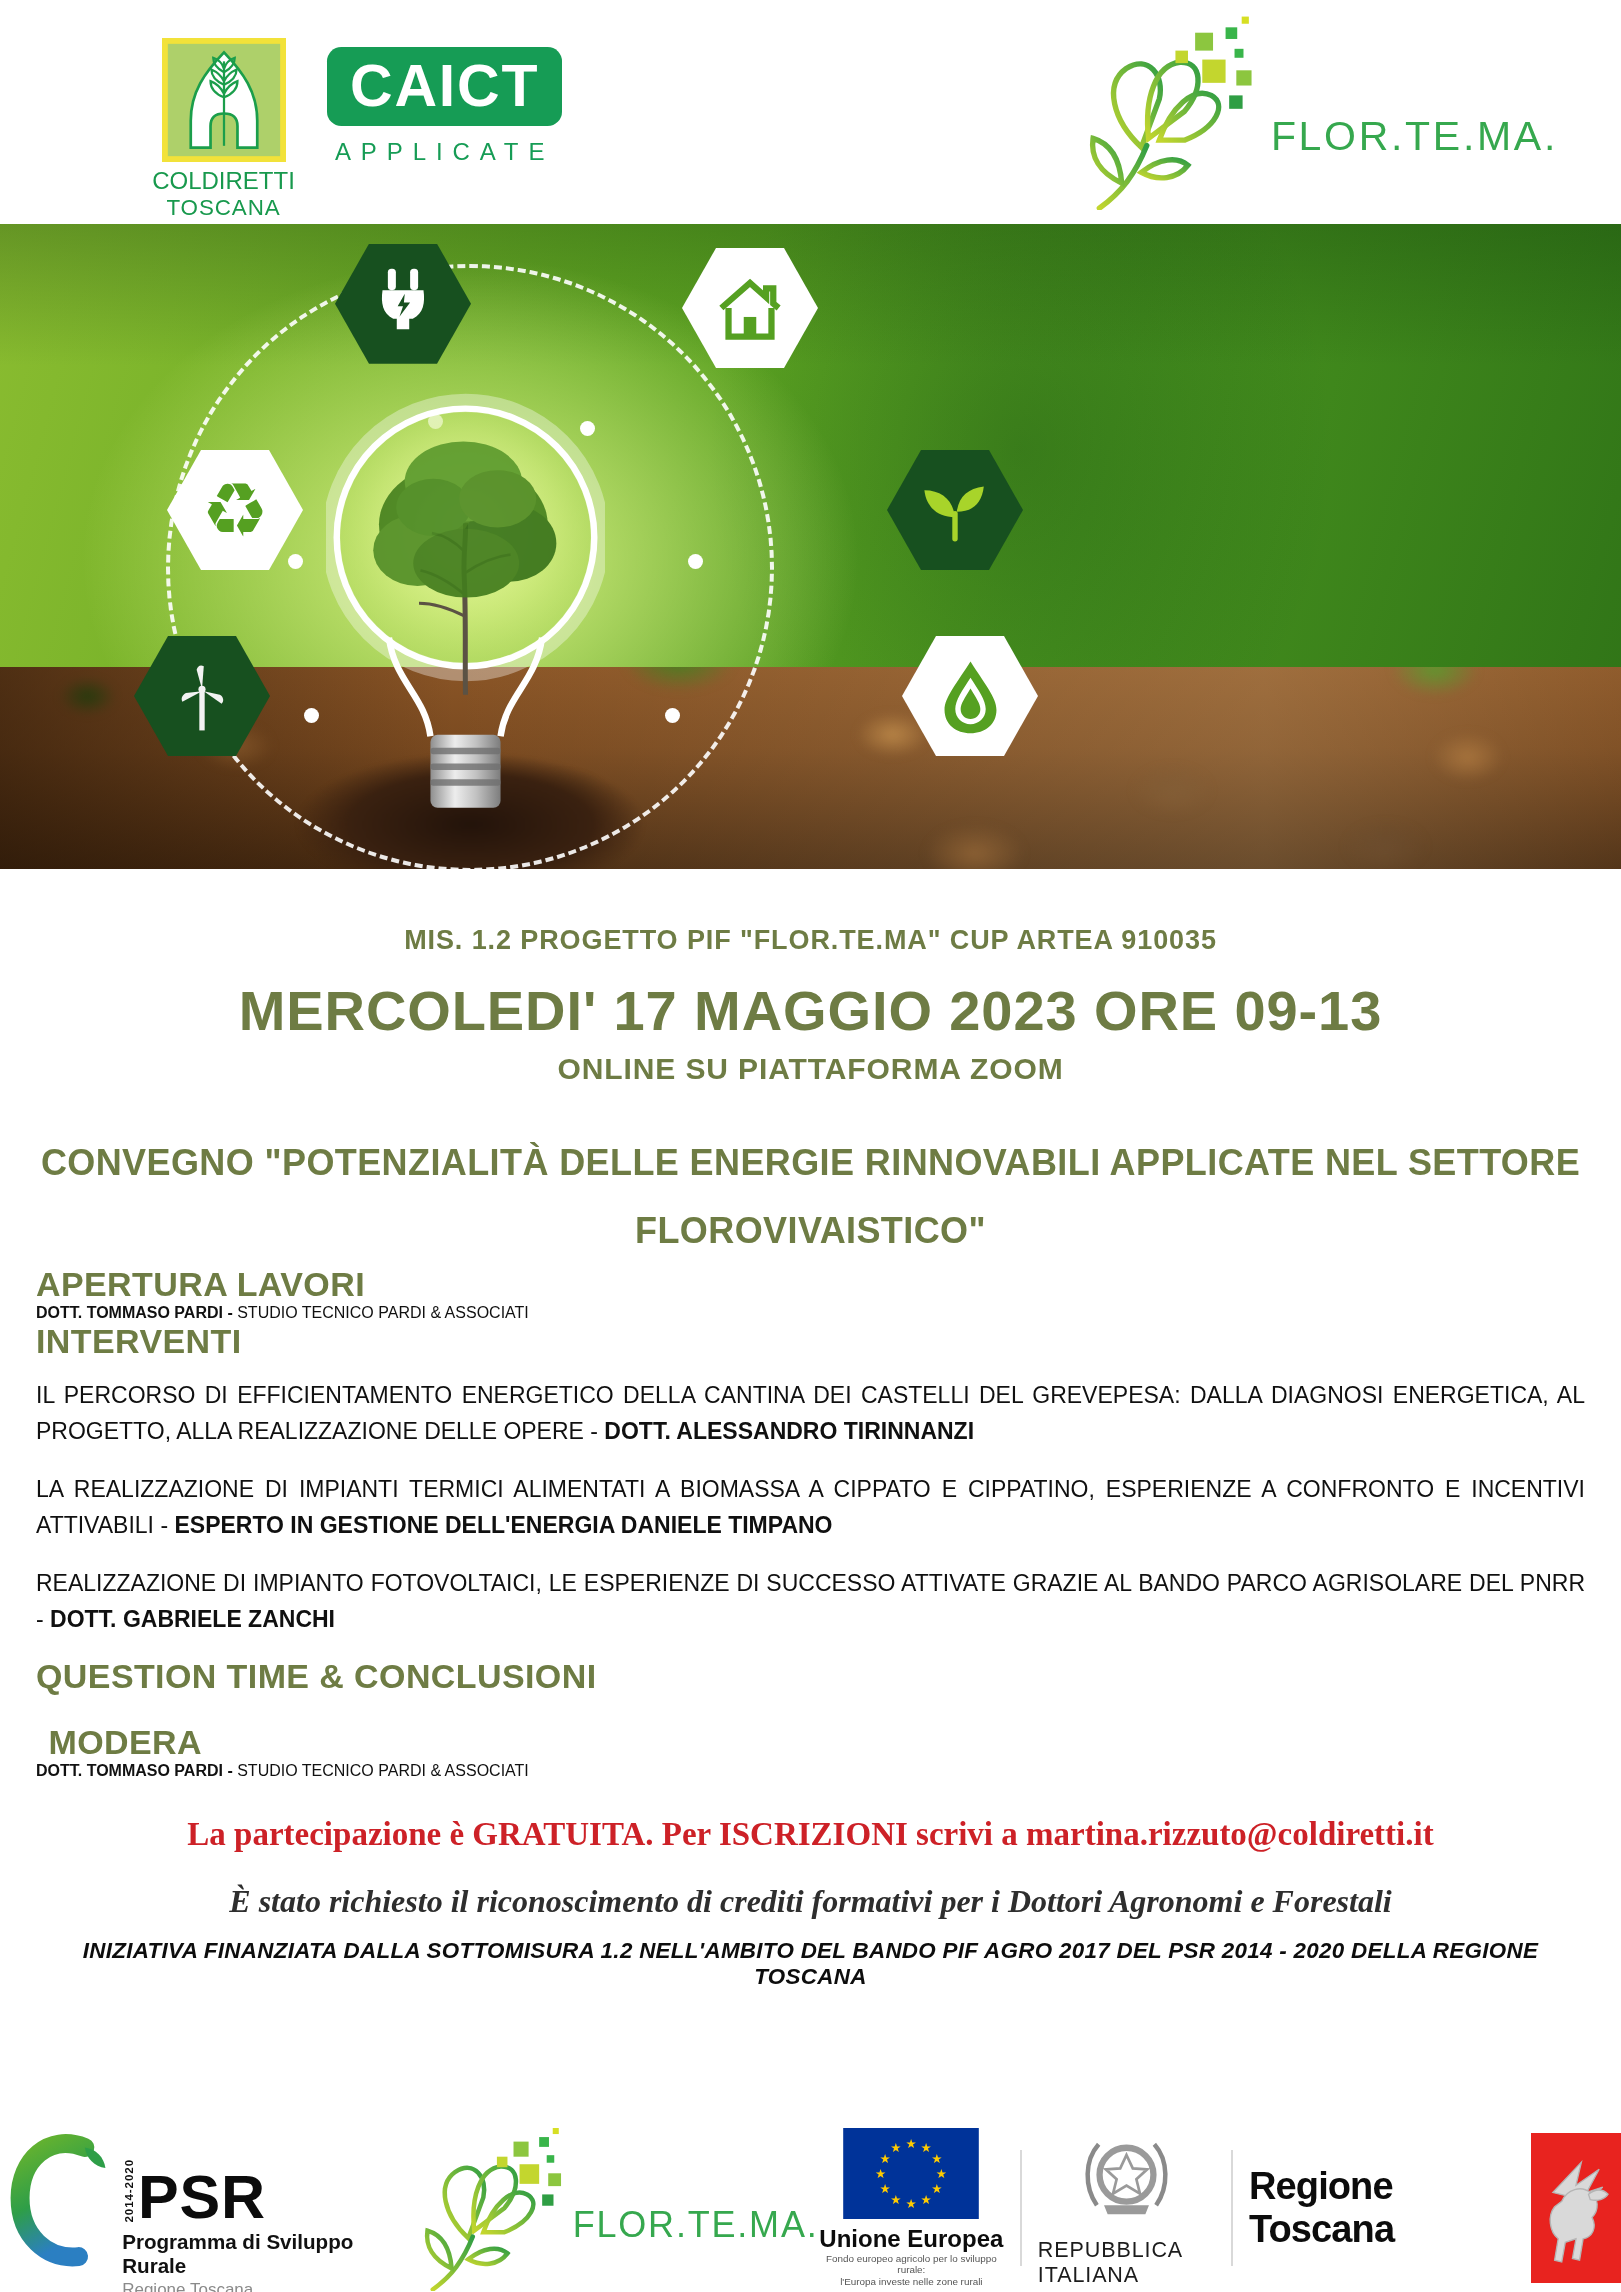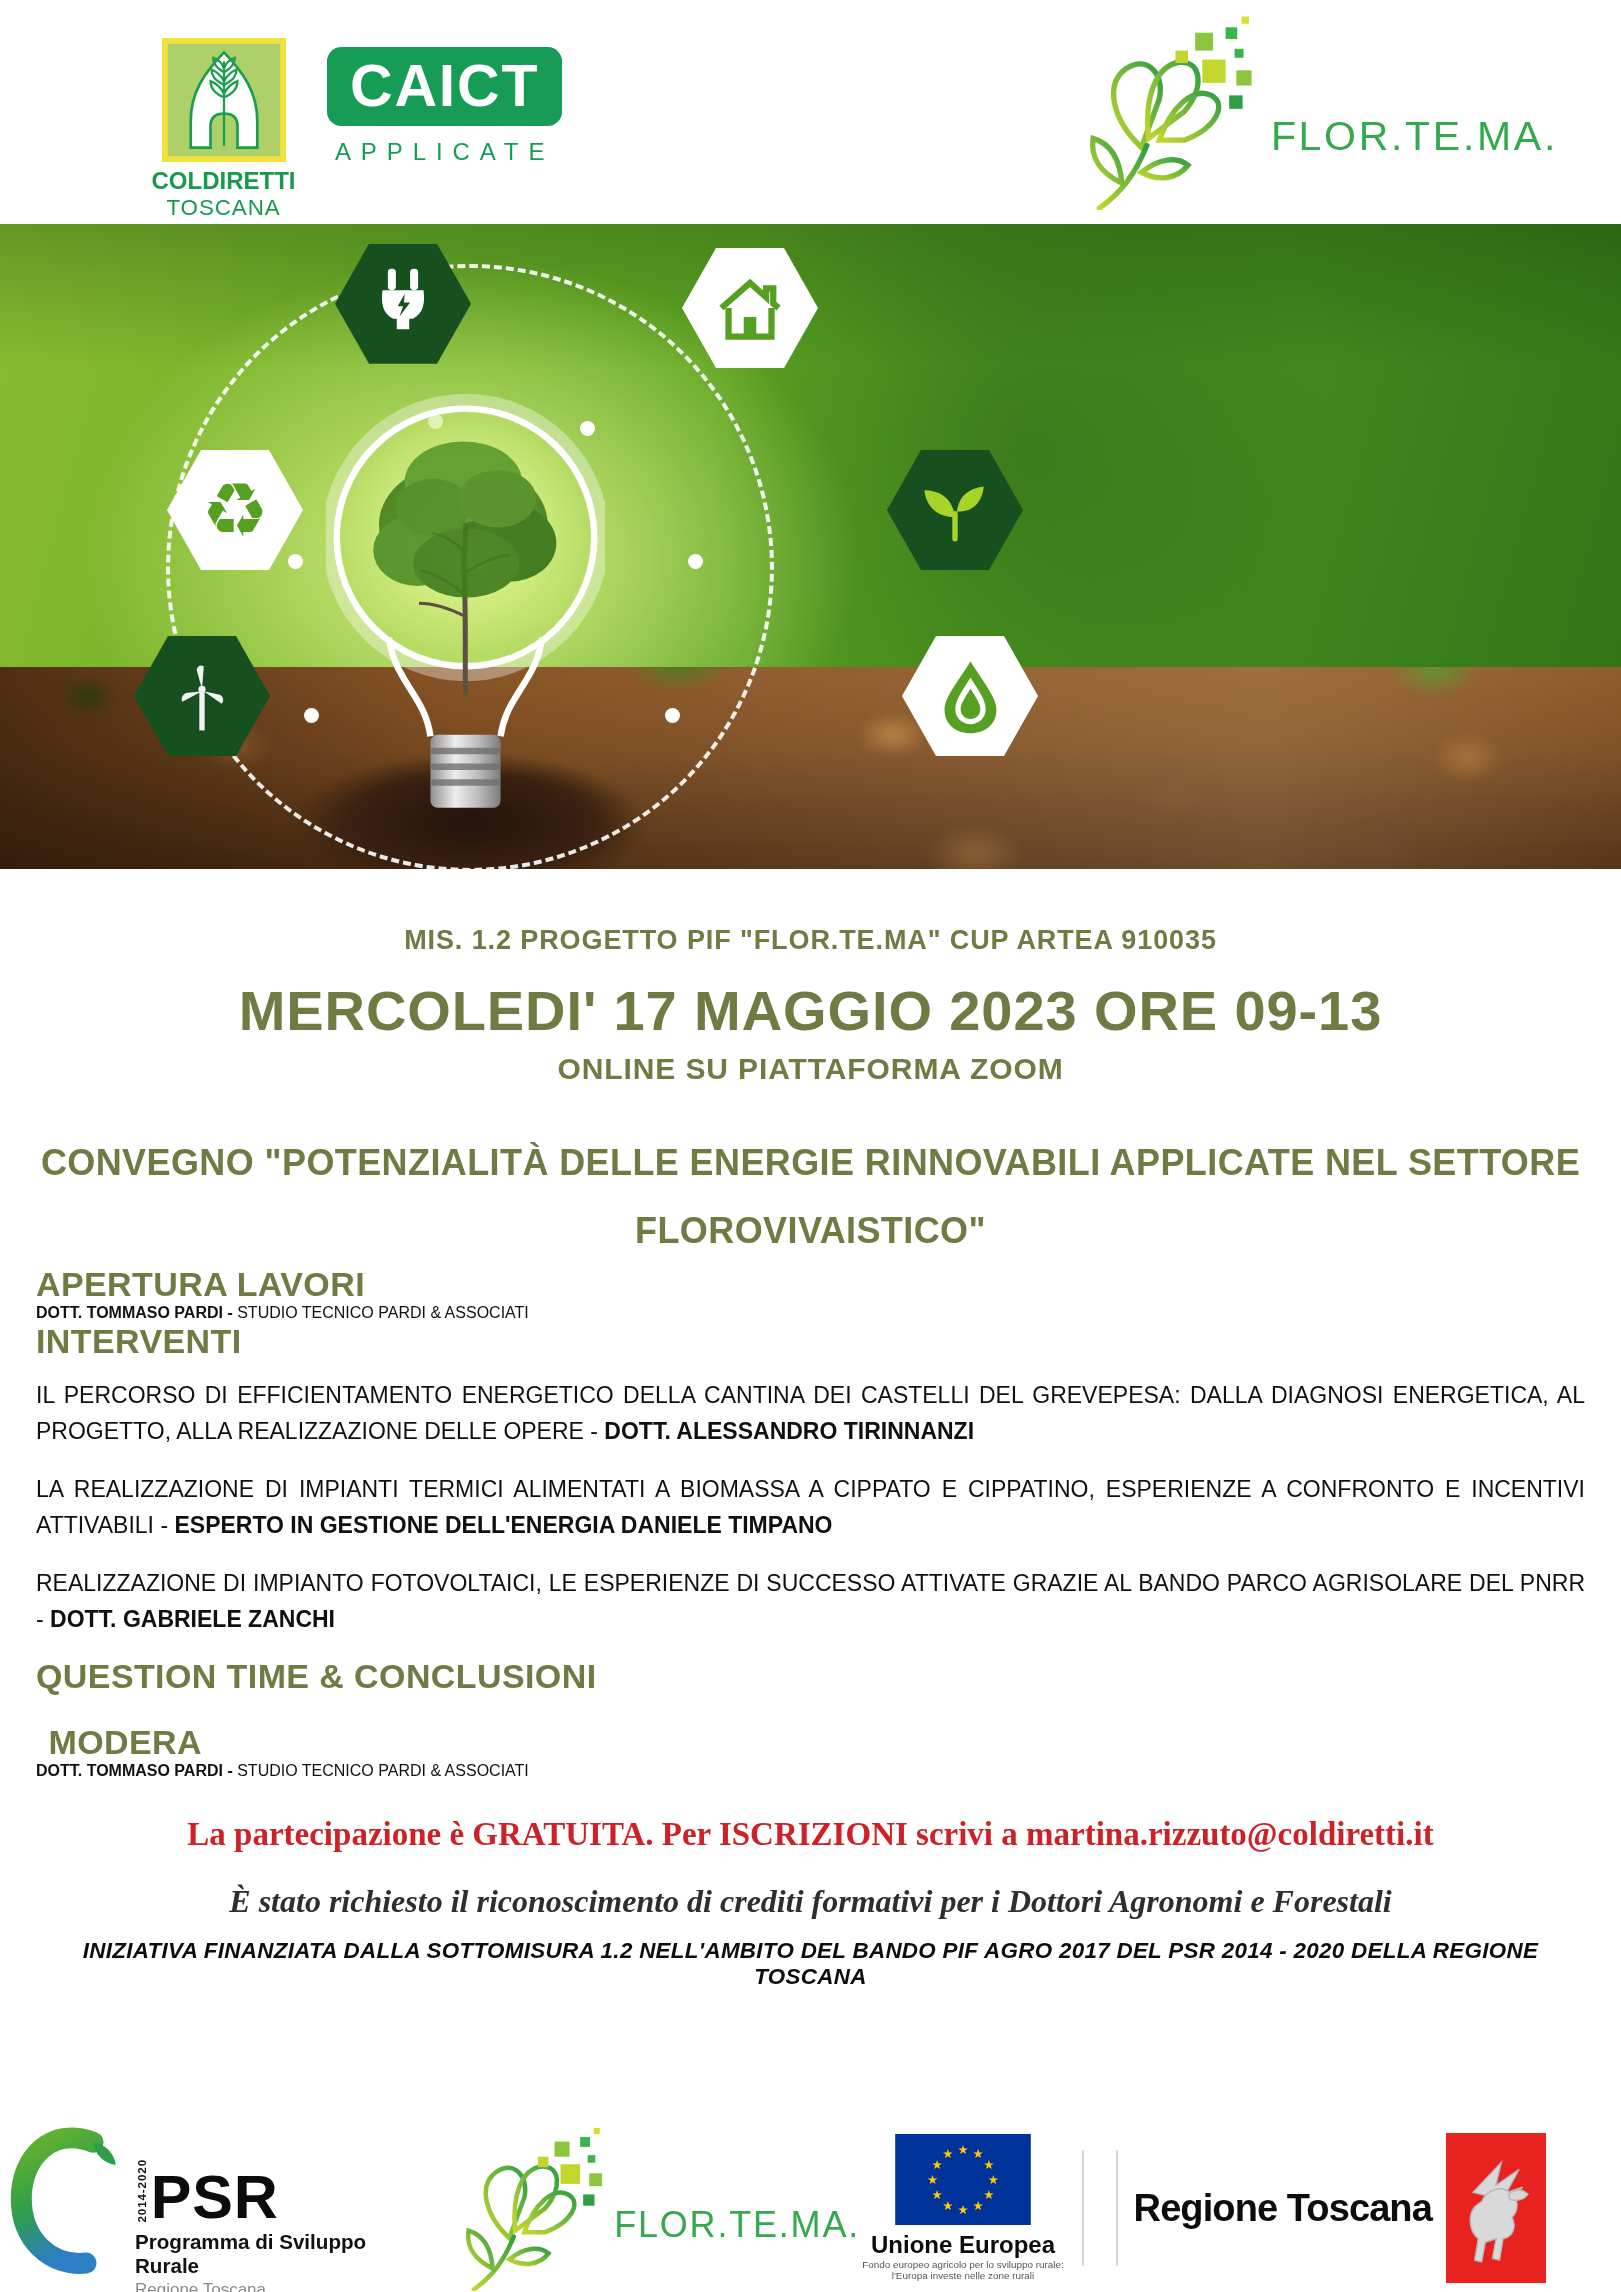--- a/index.html
+++ b/index.html
@@ -4,21 +4,21 @@
 <style>
   html,body{margin:0;padding:0;background:#ffffff;}
   #poster{
     position:relative;width:1621px;height:2293px;background:#ffffff;
     font-family:"Liberation Sans",sans-serif;overflow:hidden;
   }
   
   .header{position:relative;height:224px;background:#fff;}
   .logo-left{position:absolute;left:143px;top:38px;display:flex;gap:23px;align-items:flex-start;}
   .coldiretti{display:flex;flex-direction:column;align-items:center;width:161px;}
-  .coldiretti .txt1{color:#18994d;font-weight:700;font-size:24px;letter-spacing:0;margin-top:5.4px;}
+  .coldiretti .txt1{color:#18994d;font-weight:400;font-size:24px;letter-spacing:0;margin-top:5.4px;}
   .coldiretti .txt2{color:#18994d;font-weight:400;font-size:22.4px;letter-spacing:0.9px;}
   .caict{display:flex;flex-direction:column;align-items:center;margin-top:9px;}
   .caict-box{background:#169c55;color:#fff;border-radius:14.3px;padding:5.4px 23px;
     font-size:59px;font-weight:700;letter-spacing:1.8px;}
   .caict-sub{color:#169c55;font-size:24px;font-weight:500;letter-spacing:9.9px;margin-top:12.5px;}
   .flortema-top{position:absolute;right:63px;top:12.5px;display:flex;align-items:flex-end;gap:5.4px;}
   .flortema-text{color:#36a84e;font-size:41px;font-weight:500;letter-spacing:2.7px;margin-bottom:50px;}
   
   .hero{position:relative;height:645px;overflow:hidden;
     background:linear-gradient(105deg,#8abc30 0%,#63a823 35%,#47911e 65%,#2f7317 100%);}
@@ -359,20 +359,34 @@
             <text x="59" y="27">★</text>
         </g>
       </svg>
       <div class="eu-name">Unione Europea</div>
       <div class="eu-sub">Fondo europeo agricolo per lo sviluppo rurale:</div>
       <div class="eu-sub">l'Europa investe nelle zone rurali</div>
     </div>
 
     <div class="vdiv"></div>
 
+    <div class="rep-block">
+      <svg width="99" height="106" viewBox="0 0 110 118">
+        <circle cx="55" cy="52" r="30" fill="none" stroke="#9a9a9a" stroke-width="7"></circle>
+        <g stroke="#8a8a8a" stroke-width="5" fill="none">
+          <path d="M22 86 C8 66 8 36 24 18"></path>
+          <path d="M88 86 C102 66 102 36 86 18"></path>
+        </g>
+        <g fill="none" stroke="#9a9a9a" stroke-width="3">
+          <path d="M55 30 L62 45 L78 46 L66 57 L70 73 L55 64 L40 73 L44 57 L32 46 L48 45 Z"></path>
+        </g>
+        <path d="M30 86 L80 86 L76 96 L34 96 Z" fill="#9a9a9a"></path>
+      </svg>
+      <div class="rep-name">REPUBBLICA ITALIANA</div>
+    </div>
 
     <div class="vdiv"></div>
 
     <div class="reg-block">
       <div class="reg-name">Regione Toscana</div>
       <div class="pegasus-box">
         <svg width="82" height="125" viewBox="0 0 92 140">
           <g fill="#d9d9d9" stroke="#b5b5b5" stroke-width="1.5">
             <path d="M20 52 L52 18 L46 44 L72 26 L58 52 L76 46 L60 62 Z"></path>
             <path d="M30 62 C36 48 52 44 62 52 C72 58 72 72 64 80 C70 92 64 102 54 104 L50 128 L42 126 L46 104 L34 108 L30 130 L22 128 L26 104 C16 96 14 78 22 68 Z"></path>

